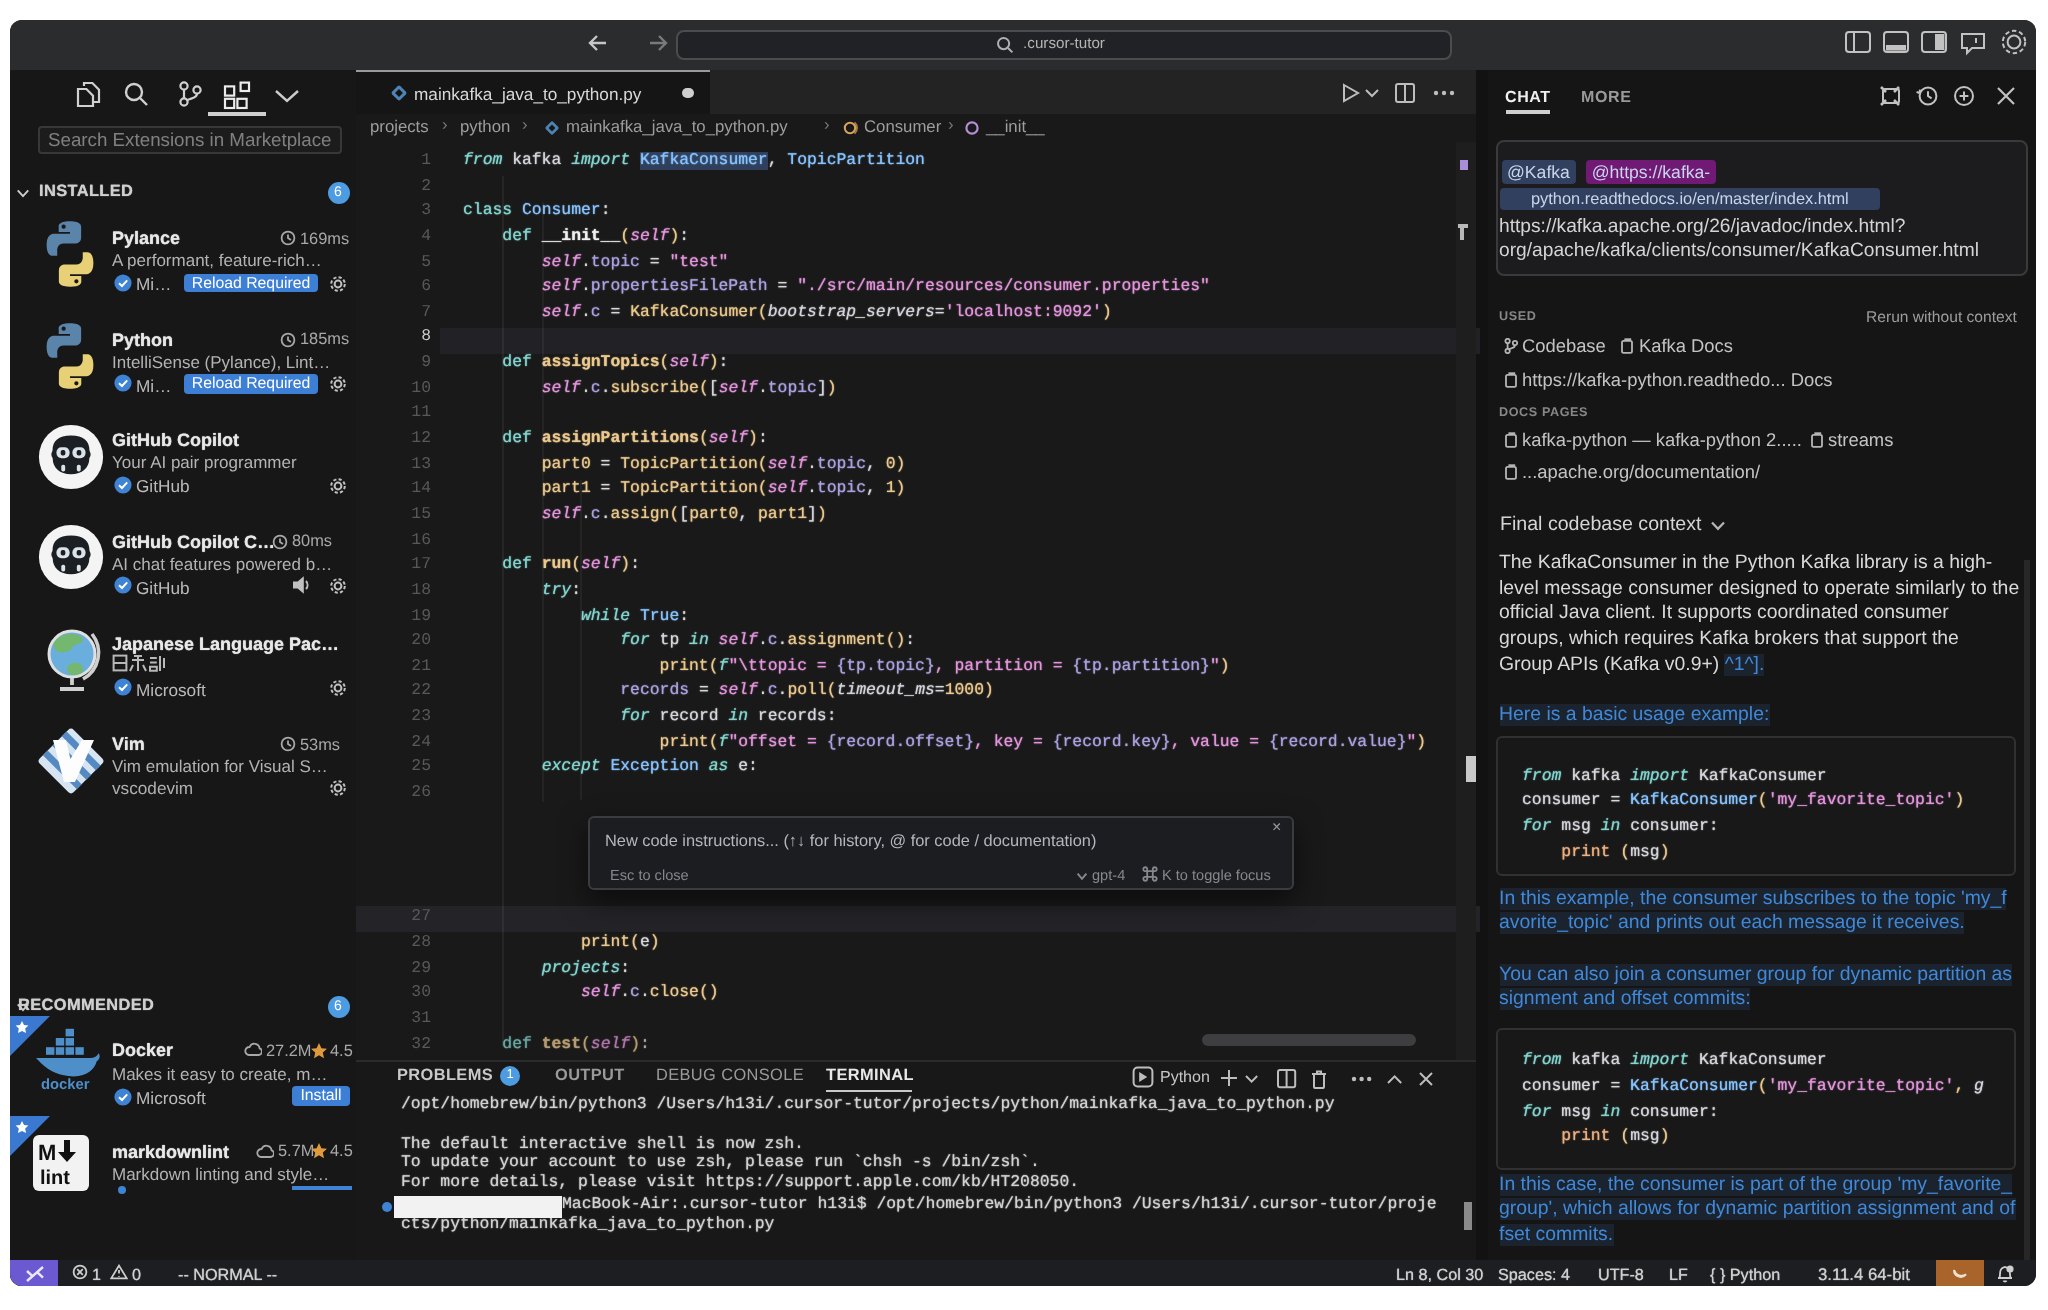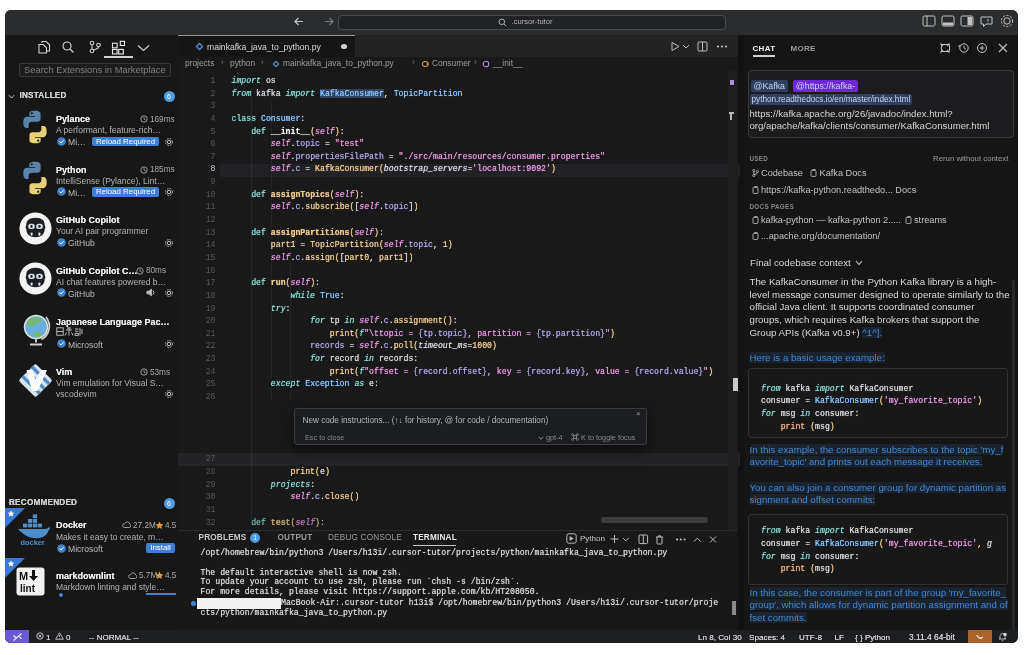--- a/index.html
+++ b/index.html
@@ -397,39 +397,39 @@
 <div class="a mono" style="left:178px;top:453.4px;width:37.5px">
 <div class="gl">27</div>
     <div class="gl">28</div>
     <div class="gl">29</div>
     <div class="gl">30</div>
     <div class="gl">31</div>
     <div class="gl">32</div>
 </div>
 
 <div class="a mono" style="left:231.5px;top:75px">
-<div class="cl"><span class="t">import</span><span class="w"> os</span></div>
 <div class="cl"><span class="t">from</span><span class="w"> kafka </span><span class="t">import</span><span class="w"> </span><span class="b" style="background:#30405c">KafkaConsumer</span><span class="w">, </span><span class="b">TopicPartition</span></div>
 <div class="cl">&nbsp;</div>
 <div class="cl"><span class="tn">class</span><span class="w"> </span><span class="b">Consumer</span><span class="w">:</span></div>
 <div class="cl"><span class="w">    </span><span class="tn">def</span><span class="w"> </span><span class="fw">__init__</span><span class="g">(</span><span class="pi">self</span><span class="g">)</span><span class="w">:</span></div>
 <div class="cl"><span class="w">        </span><span class="pi">self</span><span class="w">.</span><span class="l">topic</span><span class="w"> = </span><span class="p">"test"</span></div>
 <div class="cl"><span class="w">        </span><span class="pi">self</span><span class="w">.</span><span class="l">propertiesFilePath</span><span class="w"> = </span><span class="p">"./src/main/resources/consumer.properties"</span></div>
 <div class="cl"><span class="w">        </span><span class="pi">self</span><span class="w">.</span><span class="l">c</span><span class="w"> = </span><span class="g">KafkaConsumer(</span><span class="prm">bootstrap_servers</span><span class="w">=</span><span class="p">'localhost:9092'</span><span class="g">)</span></div>
 <div class="cl">&nbsp;</div>
 <div class="cl"><span class="w">    </span><span class="tn">def</span><span class="w"> </span><span class="fg">assignTopics</span><span class="g">(</span><span class="pi">self</span><span class="g">)</span><span class="w">:</span></div>
 <div class="cl"><span class="w">        </span><span class="pi">self</span><span class="w">.</span><span class="l">c</span><span class="w">.</span><span class="g">subscribe</span><span class="g">(</span><span class="w">[</span><span class="pi">self</span><span class="w">.</span><span class="l">topic</span><span class="w">]</span><span class="g">)</span></div>
 <div class="cl">&nbsp;</div>
 <div class="cl"><span class="w">    </span><span class="tn">def</span><span class="w"> </span><span class="fg">assignPartitions</span><span class="g">(</span><span class="pi">self</span><span class="g">)</span><span class="w">:</span></div>
+<div class="cl"><span class="w">        </span><span class="g">part0</span><span class="w"> = </span><span class="g">TopicPartition(</span><span class="pi">self</span><span class="w">.</span><span class="l">topic</span><span class="w">, </span><span class="g">0)</span></div>
 <div class="cl"><span class="w">        </span><span class="g">part1</span><span class="w"> = </span><span class="g">TopicPartition(</span><span class="pi">self</span><span class="w">.</span><span class="l">topic</span><span class="w">, </span><span class="g">1)</span></div>
 <div class="cl"><span class="w">        </span><span class="pi">self</span><span class="w">.</span><span class="l">c</span><span class="w">.</span><span class="g">assign(</span><span class="w">[</span><span class="g">part0</span><span class="w">, </span><span class="g">part1</span><span class="w">]</span><span class="g">)</span></div>
 <div class="cl">&nbsp;</div>
 <div class="cl"><span class="w">    </span><span class="tn">def</span><span class="w"> </span><span class="fg">run</span><span class="g">(</span><span class="pi">self</span><span class="g">)</span><span class="w">:</span></div>
+<div class="cl"><span class="w">        </span><span class="t">try</span><span class="w">:</span></div>
 <div class="cl"><span class="w">            </span><span class="t">while</span><span class="w"> </span><span class="b">True</span><span class="w">:</span></div>
-<div class="cl"><span class="w">        </span><span class="t">try</span><span class="w">:</span></div>
 <div class="cl"><span class="w">                </span><span class="t">for</span><span class="w"> tp </span><span class="t">in</span><span class="w"> </span><span class="pi">self</span><span class="w">.</span><span class="l">c</span><span class="w">.</span><span class="g">assignment</span><span class="g">()</span><span class="w">:</span></div>
 <div class="cl"><span class="w">                    </span><span class="g">print(</span><span class="t">f</span><span class="p">"\ttopic = </span><span class="l">{tp.topic}</span><span class="p">, partition = </span><span class="l">{tp.partition}</span><span class="p">"</span><span class="g">)</span></div>
 <div class="cl"><span class="w">                </span><span class="l">records</span><span class="w"> = </span><span class="pi">self</span><span class="w">.</span><span class="l">c</span><span class="w">.</span><span class="g">poll(</span><span class="prm">timeout_ms</span><span class="w">=</span><span class="g">1000)</span></div>
 <div class="cl"><span class="w">                </span><span class="t">for</span><span class="w"> record </span><span class="t">in</span><span class="w"> records:</span></div>
 <div class="cl"><span class="w">                    </span><span class="g">print(</span><span class="t">f</span><span class="p">"offset = </span><span class="l">{record.offset}</span><span class="p">, key = </span><span class="l">{record.key}</span><span class="p">, value = </span><span class="l">{record.value}</span><span class="p">"</span><span class="g">)</span></div>
 <div class="cl"><span class="w">        </span><span class="t">except</span><span class="w"> </span><span class="b">Exception</span><span class="w"> </span><span class="t">as</span><span class="w"> e:</span></div>
 </div>
 <div class="a mono" style="left:231.5px;top:453.4px">
 <div class="cl">&nbsp;</div>
 <div class="cl"><span class="w">            </span><span class="g">print(</span><span class="w">e</span><span class="g">)</span></div>
@@ -503,22 +503,22 @@
 <svg class="a" style="left:940px;top:41.5px" width="68" height="12" viewBox="0 0 68 12" fill="none" stroke="#c2c2c2" stroke-width="1">
 <rect x="1.5" y="2.5" width="8" height="7" rx="1"></rect>
     <path d="M0.5 1.5 l2.5 2.5 M9.5 1.5 l-2.5 2.5 M0.5 10.5 l2.5-2.5 M9.5 10.5 l-2.5-2.5" stroke-width="1.3"></path>
 <circle cx="24" cy="6" r="4.2"></circle>
     <path d="M24 3.6 V6 l1.8 1.2 M19.8 4.5 l-1.5-.5 M19.8 4.5 l.2-1.7"></path>
 <circle cx="42" cy="6" r="4.5"></circle>
     <path d="M42 3.8 v4.4 M39.8 6 h4.4"></path>
 <path d="M59 2 l8 8 M67 2 l-8 8" stroke-width="1.1"></path>
 </svg>
 <div class="a" style="left:747.5px;top:70px;width:266px;height:68px;background:#1c1c1e;border:1px solid #3a3a3c;border-radius:4px"></div>
-<div class="a" style="left:750.5px;top:80.5px;font-size:8.8px;color:#c8d5ec"><span style="background:#31405e;padding:1px 3px;border-radius:2px">@Kafka</span>&nbsp;&nbsp;<span style="background:#6d28d9;padding:1px 3px;border-radius:2px">@https://kafka-</span></div>
-<div class="a" style="left:749.5px;top:94.5px;font-size:8.2px;color:#c8d5ec"><span style="background:#31405e;padding:1px 2px;border-radius:2px">python.readthedocs.io/en/master/index.html</span></div>
+<div class="a" style="left:750.5px;top:80.5px;font-size:8.8px;color:#c8d5ec"><span style="background:#31405e;padding:1px 3px;border-radius:2px">@Kafka</span>&nbsp;&nbsp;<span style="background:#701a75;padding:1px 3px;border-radius:2px">@https://kafka-</span></div>
+<div class="a" style="left:749.5px;top:94.5px;font-size:8.2px;color:#c8d5ec"><span style="background:#31405e;padding:1px 16px;border-radius:2px">python.readthedocs.io/en/master/index.html</span></div>
 <div class="a" style="left:749.5px;top:108.2px;font-size:9.6px;color:#d4d4d4">https://kafka.apache.org/26/javadoc/index.html?</div>
 <div class="a" style="left:749.5px;top:120.2px;font-size:9.6px;color:#d4d4d4">org/apache/kafka/clients/consumer/KafkaConsumer.html</div>
 <div class="a" style="left:749.5px;top:154.5px;font-size:6.3px;font-weight:bold;color:#878787;letter-spacing:0.3px">USED</div>
 <div class="a" style="left:933px;top:154px;font-size:7.8px;color:#9d9d9d;">Rerun without context</div>
 <svg class="a" style="left:752px;top:168.5px" width="7" height="8" viewBox="0 0 7 8" fill="none" stroke="#b5b5b5" stroke-width="0.9">
     <circle cx="1.8" cy="1.5" r="1.1"></circle>
     <circle cx="5.5" cy="2.5" r="1.1"></circle>
     <circle cx="1.8" cy="6.5" r="1.1"></circle>
     <path d="M1.8 2.6 v2.8 M5.5 3.6 c0 1.8-2.5 1.3-3.4 2.3"></path>
   </svg>

